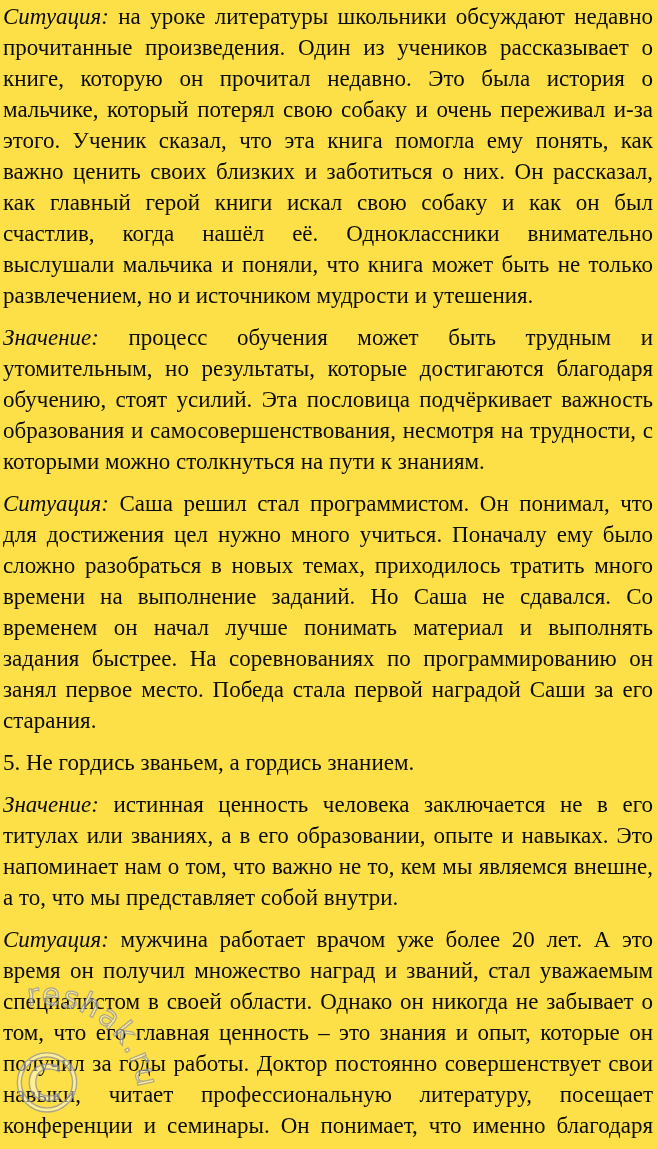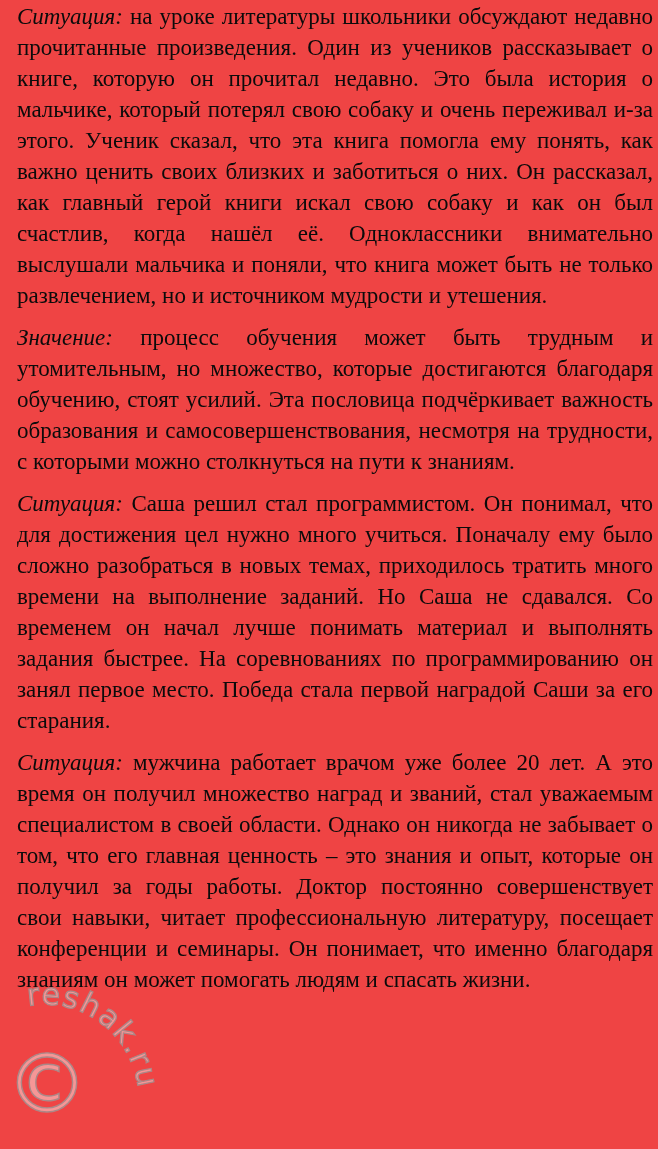--- a/index.html
+++ b/index.html
@@ -4,26 +4,26 @@
 <style>
   * { margin: 0; padding: 0; box-sizing: border-box; }
   html, body {
     width: 658px; height: 1149px;
     background: #ffffff;
     overflow: hidden;
   }
   .page {
     position: relative;
     width: 658px; height: 1149px;
-    background: #ef4444;
+    background: #fde047;
     color: #0b0b0b;
     font-family: "Liberation Serif", serif;
     font-size: 23px;
     line-height: 31px;
-    padding: 1px 5px 0 17px;
+    padding: 1px 5px 0 3px;
     overflow: hidden;
   }
   .para {
     text-align: justify;
     margin-bottom: 11px;
   }
   .lbl { font-style: italic; }
   .watermark {
     position: absolute;
     left: 4px; top: 972px;
@@ -36,25 +36,27 @@
   }
 </style>
 </head>
 <body>
 
 <div class="page">
 
   <p class="para"><i class="lbl">Ситуация:</i> <span>на уроке литературы школьники обсуждают недавно прочитанные произведения. Один из учеников рассказывает о книге, которую он прочитал недавно. Это была история о мальчике, который потерял свою собаку и очень переживал и-за этого. Ученик сказал, что эта книга помогла ему понять, как важно ценить своих близких и заботиться о них. Он рассказал, как главный герой книги искал свою собаку и как он был счастлив, когда нашёл её. Одноклассники внимательно выслушали мальчика и поняли, что книга может быть не только развлечением, но и источником мудрости и утешения.</span></p>
 
 
-  <p class="para"><i class="lbl">Значение:</i> <span>процесс обучения может быть трудным и утомительным, но множество, которые достигаются благодаря обучению, стоят усилий. Эта пословица подчёркивает важность образования и самосовершенствования, несмотря на трудности, с которыми можно столкнуться на пути к знаниям.</span></p>
+  <p class="para"><i class="lbl">Значение:</i> <span>процесс обучения может быть трудным и утомительным, но результаты, которые достигаются благодаря обучению, стоят усилий. Эта пословица подчёркивает важность образования и самосовершенствования, несмотря на трудности, с которыми можно столкнуться на пути к знаниям.</span></p>
 
   <p class="para"><i class="lbl">Ситуация:</i> <span>Саша решил стал программистом. Он понимал, что для достижения цел нужно много учиться. Поначалу ему было сложно разобраться в новых темах, приходилось тратить много времени на выполнение заданий. Но Саша не сдавался. Со временем он начал лучше понимать материал и выполнять задания быстрее. На соревнованиях по программированию он занял первое место. Победа стала первой наградой Саши за его старания.</span></p>
 
+  <p class="para"><span>5. Не гордись званьем, а гордись знанием.</span></p>
 
+  <p class="para"><i class="lbl">Значение:</i> <span>истинная ценность человека заключается не в его титулах или званиях, а в его образовании, опыте и навыках. Это напоминает нам о том, что важно не то, кем мы являемся внешне, а то, что мы представляет собой внутри.</span></p>
 
   <p class="para"><i class="lbl">Ситуация:</i> <span>мужчина работает врачом уже более 20 лет. А это время он получил множество наград и званий, стал уважаемым специалистом в своей области. Однако он никогда не забывает о том, что его главная ценность – это знания и опыт, которые он получил за годы работы. Доктор постоянно совершенствует свои навыки, читает профессиональную литературу, посещает конференции и семинары. Он понимает, что именно благодаря знаниям он может помогать людям и спасать жизни.</span></p>
 
   <svg class="watermark" viewBox="0 0 156 176" aria-hidden="true">
     <defs>
       <path id="wm-arc" d="M 24 34 A 94 94 0 0 1 132 148" fill="none"></path>
     </defs>
     <text x="2" y="140" font-size="82" fill="rgba(255,255,255,0.55)" stroke="#9a9a9a" stroke-width="1.4">©</text>
     <text font-size="30" letter-spacing="1.5" fill="rgba(255,255,255,0.55)" stroke="#9a9a9a" stroke-width="1.3">
       <textPath href="#wm-arc">reshak.ru</textPath>

